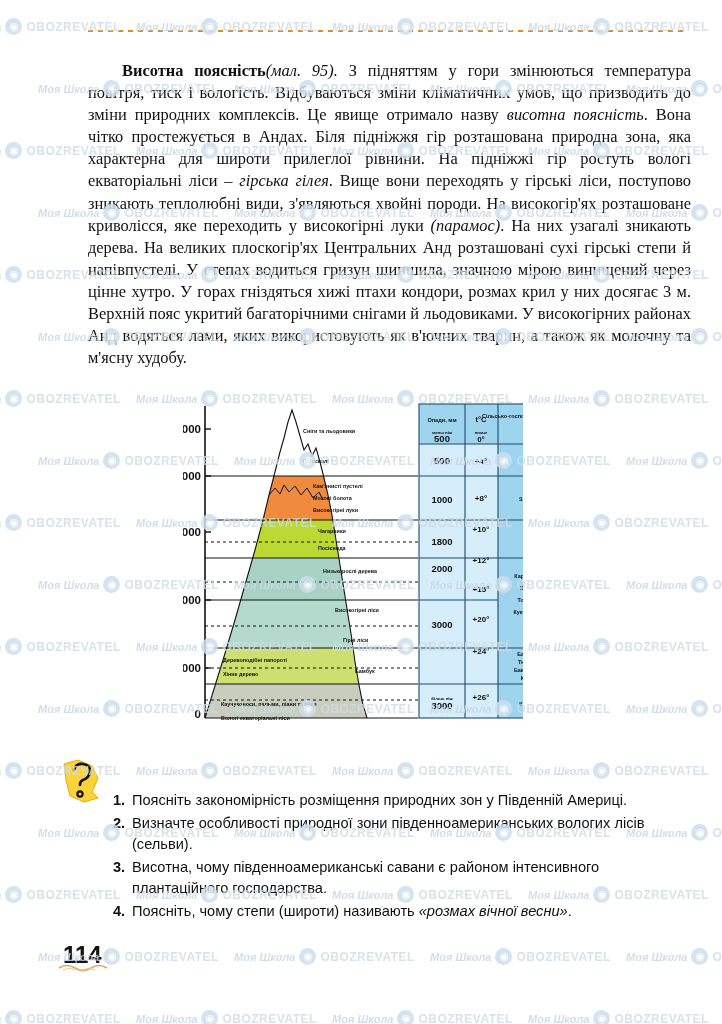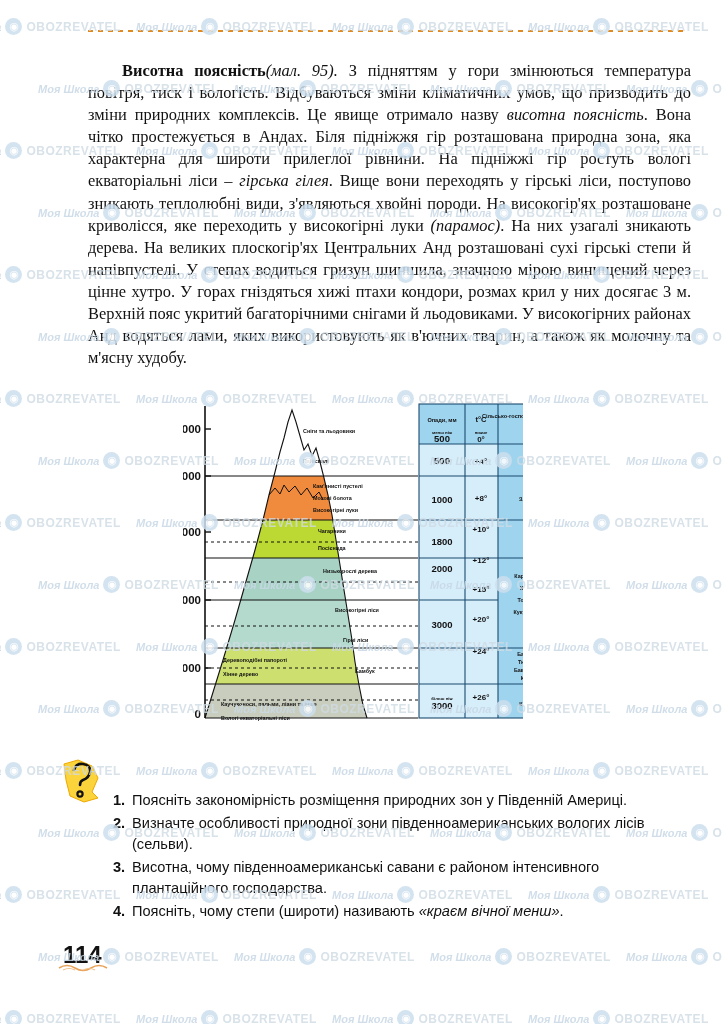--- a/index.html
+++ b/index.html
@@ -250,21 +250,21 @@
     <div class="q-item">
       <span class="q-num">2.</span>
       <span class="q-txt">Визначте особливості природної зони південноамериканських вологих лісів (сельви).</span>
     </div>
     <div class="q-item">
       <span class="q-num">3.</span>
       <span class="q-txt">Висотна, чому південноамериканські савани є районом інтенсивного плантаційного господарства.</span>
     </div>
     <div class="q-item">
       <span class="q-num">4.</span>
-      <span class="q-txt"><span>Поясніть, чому степи (широти) називають </span><i>«краєм вічної менш»</i><span>.</span></span>
+      <span class="q-txt"><span>Поясніть, чому степи (широти) називають </span><i>«розмах вічної весни»</i><span>.</span></span>
     </div>
   </div>
 
   <div class="page-num">114</div>
   <svg class="page-orn" viewBox="0 0 60 11">
     <path d="M2 6 q8-5 16 0 q8 5 16 0 q8-5 16 0" fill="none" stroke="#e8a35a" stroke-width="1.6"></path>
     <path d="M6 8 q6-3 12 0 M26 8 q6-3 12 0" fill="none" stroke="#f0c08a" stroke-width="1.2"></path>
   </svg>
 </div>
 

